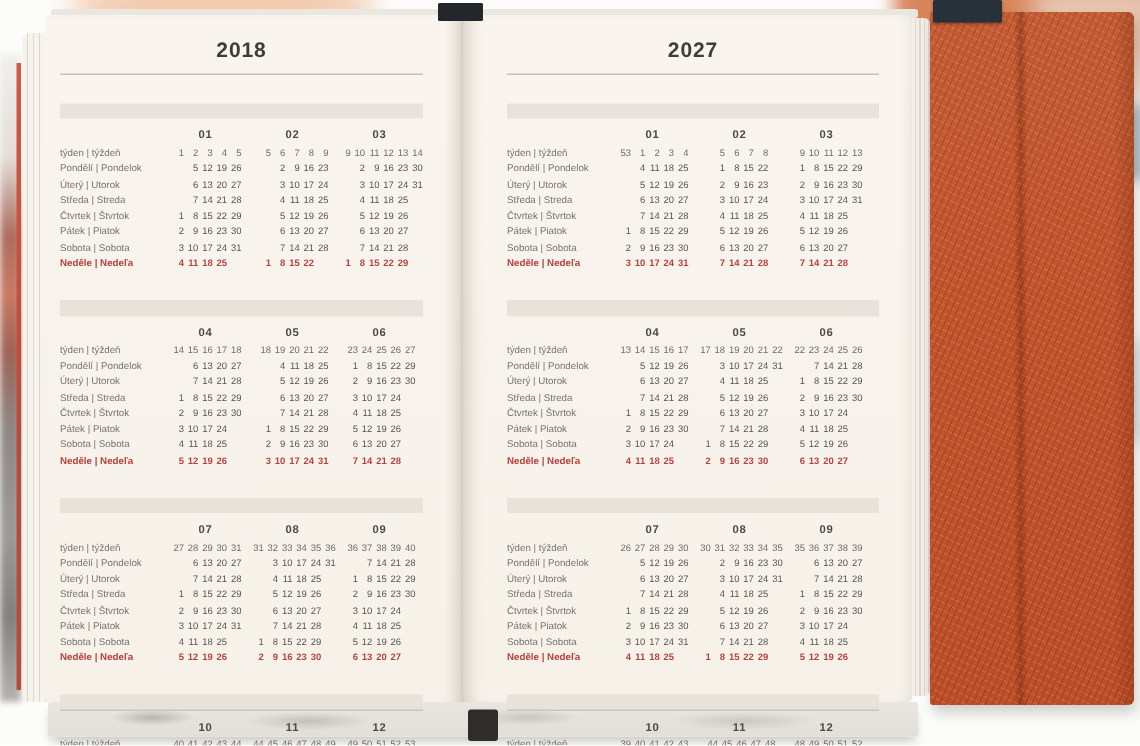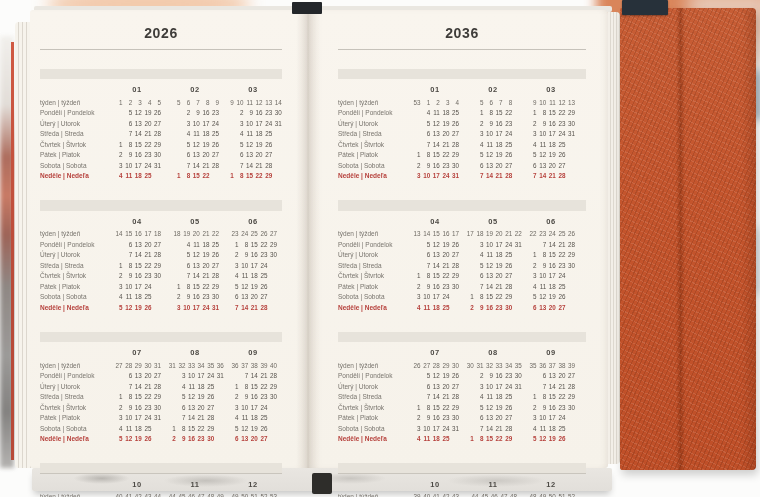--- a/index.html
+++ b/index.html
@@ -98,21 +98,21 @@
   <div class="ribbon-bottom"></div>
 
   <div class="fore-right"></div>
   <div class="cover">
     <div class="cover-texture"></div>
   </div>
   <div class="strap-top"></div>
 
   <div class="page left-page">
     <div class="page-inner">
-      <div class="year-title">2026</div>
+      <div class="year-title">2018</div>
       <div class="year-rule"></div>
       <div class="months-host">
           <div class="band">
             <div class="labels-col">
               <div class="month-head">&nbsp;</div>
               <div class="lab">týden | týždeň</div>
               <div class="lab">Pondělí | Pondelok</div>
               <div class="lab">Úterý | Utorok</div>
               <div class="lab">Středa | Streda</div>
               <div class="lab">Čtvrtek | Štvrtok</div>
@@ -892,21 +892,21 @@
               </div>
             </div>
           </div>
         </div>
       <div class="bottom-rule"></div>
     </div>
   </div>
 
   <div class="page right-page">
     <div class="page-inner">
-      <div class="year-title">2036</div>
+      <div class="year-title">2027</div>
       <div class="year-rule"></div>
       <div class="months-host">
           <div class="band">
             <div class="labels-col">
               <div class="month-head">&nbsp;</div>
               <div class="lab">týden | týždeň</div>
               <div class="lab">Pondělí | Pondelok</div>
               <div class="lab">Úterý | Utorok</div>
               <div class="lab">Středa | Streda</div>
               <div class="lab">Čtvrtek | Štvrtok</div>

